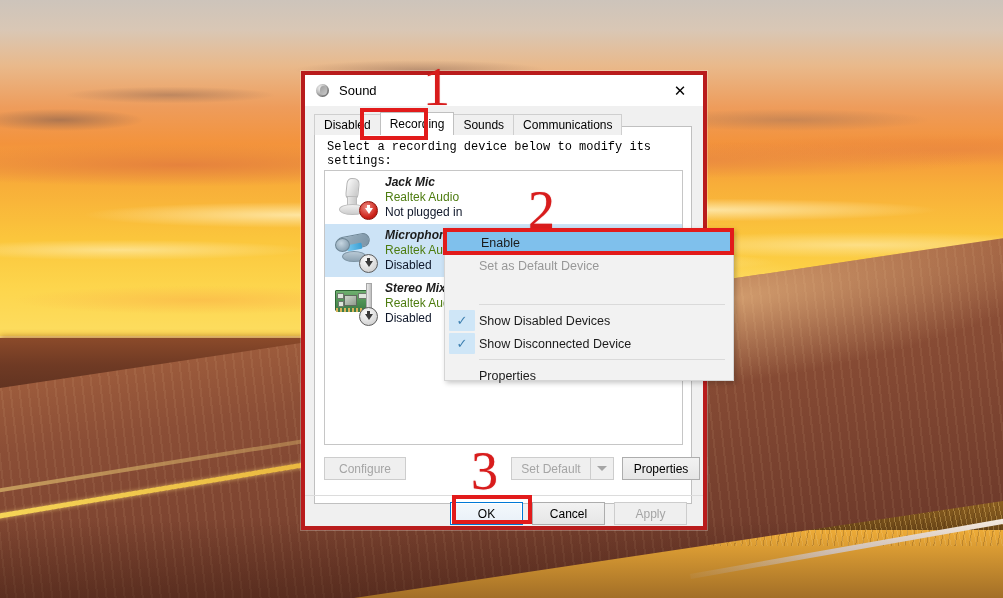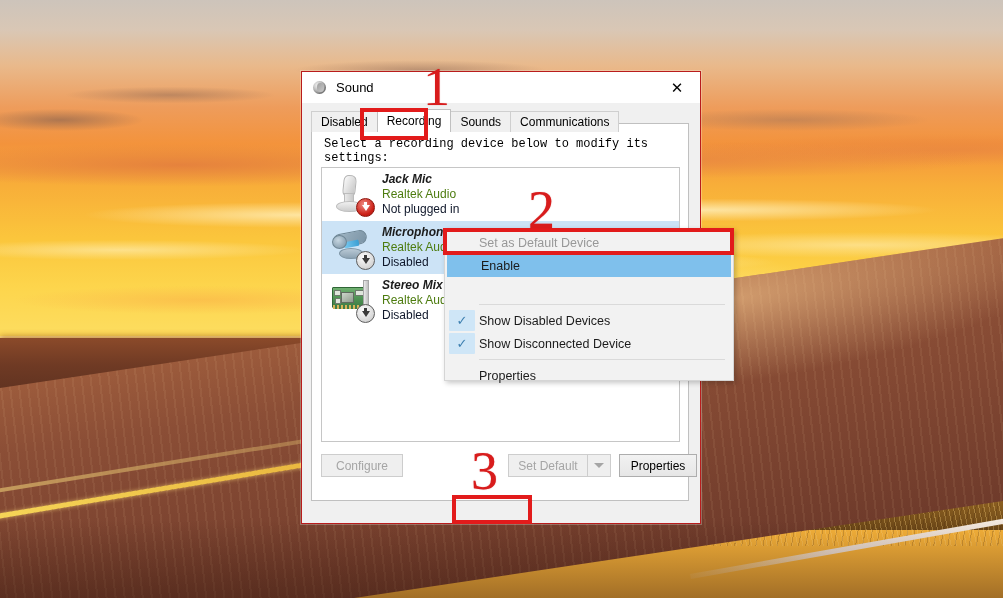--- a/index.html
+++ b/index.html
@@ -146,21 +146,21 @@
     background: radial-gradient(circle at 50% 45%, rgba(210,150,110,.85), rgba(170,105,70,.35) 70%, rgba(170,105,70,0) 100%);
     border-radius: 40%;
   }
 
   
   .dialog {
     position: absolute;
     left: 301px; top: 71px;
     width: 398px; height: 451px;
     background: #f0f0f0;
-    border: 1px solid #b91c1c;
+    border: 4px solid #b91c1c;
     box-shadow: 0 0 0 1px rgba(255,255,255,.25);
     font-size: 12px;
     color: #000;
   }
   .titlebar {
     height: 31px;
     background: #ffffff;
     display: flex; align-items: center;
     position: relative;
   }
@@ -581,33 +581,38 @@
 
     <div class="buttonrow">
       <div class="btn disabled" id="btn-configure">Configure</div>
       <div class="btn disabled" id="btn-setdefault">Set Default</div>
       <div class="btn disabled" id="btn-setdefault-arrow">
         <span class="dropcaret"></span>
       </div>
       <div class="btn" id="btn-properties-top">Properties</div>
     </div>
 
+    <div class="footerrow">
+      <div class="btn default-focus" id="btn-ok">OK</div>
+      <div class="btn" id="btn-cancel">Cancel</div>
+      <div class="btn disabled" id="btn-apply">Apply</div>
+    </div>
 
   </div>
 
   <div class="ctxmenu">
+
+    <div class="ctxitem highlight">
+      <div class="gutter"></div>
+      <span>Enable</span>
+    </div>
 
     <div class="ctxitem dim">
       <div class="gutter"></div>
       <span>Set as Default Device</span>
-    </div>
-
-    <div class="ctxitem highlight">
-      <div class="gutter"></div>
-      <span>Enable</span>
     </div>
 
     <div class="ctxitem dim">
       <div class="gutter"></div>
     </div>
 
     <div class="ctxsep"></div>
 
     <div class="ctxitem">
       <div class="gutter">

